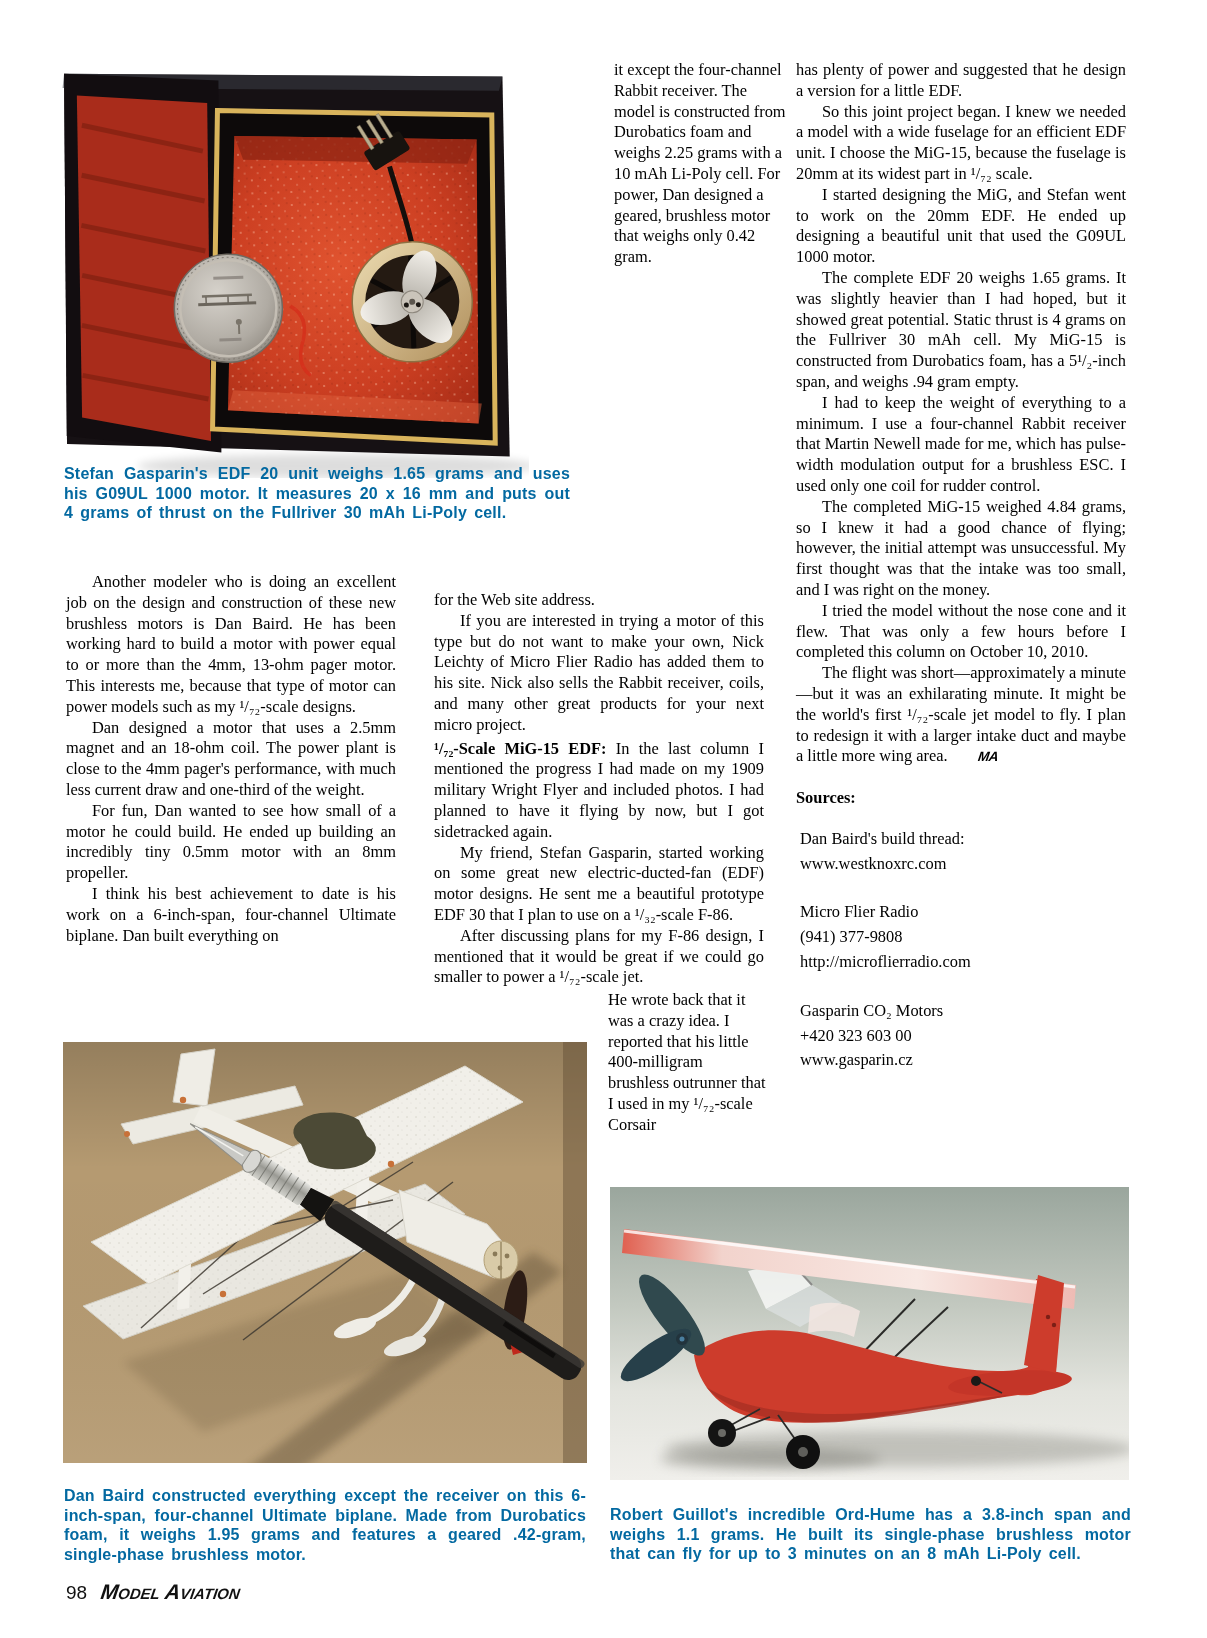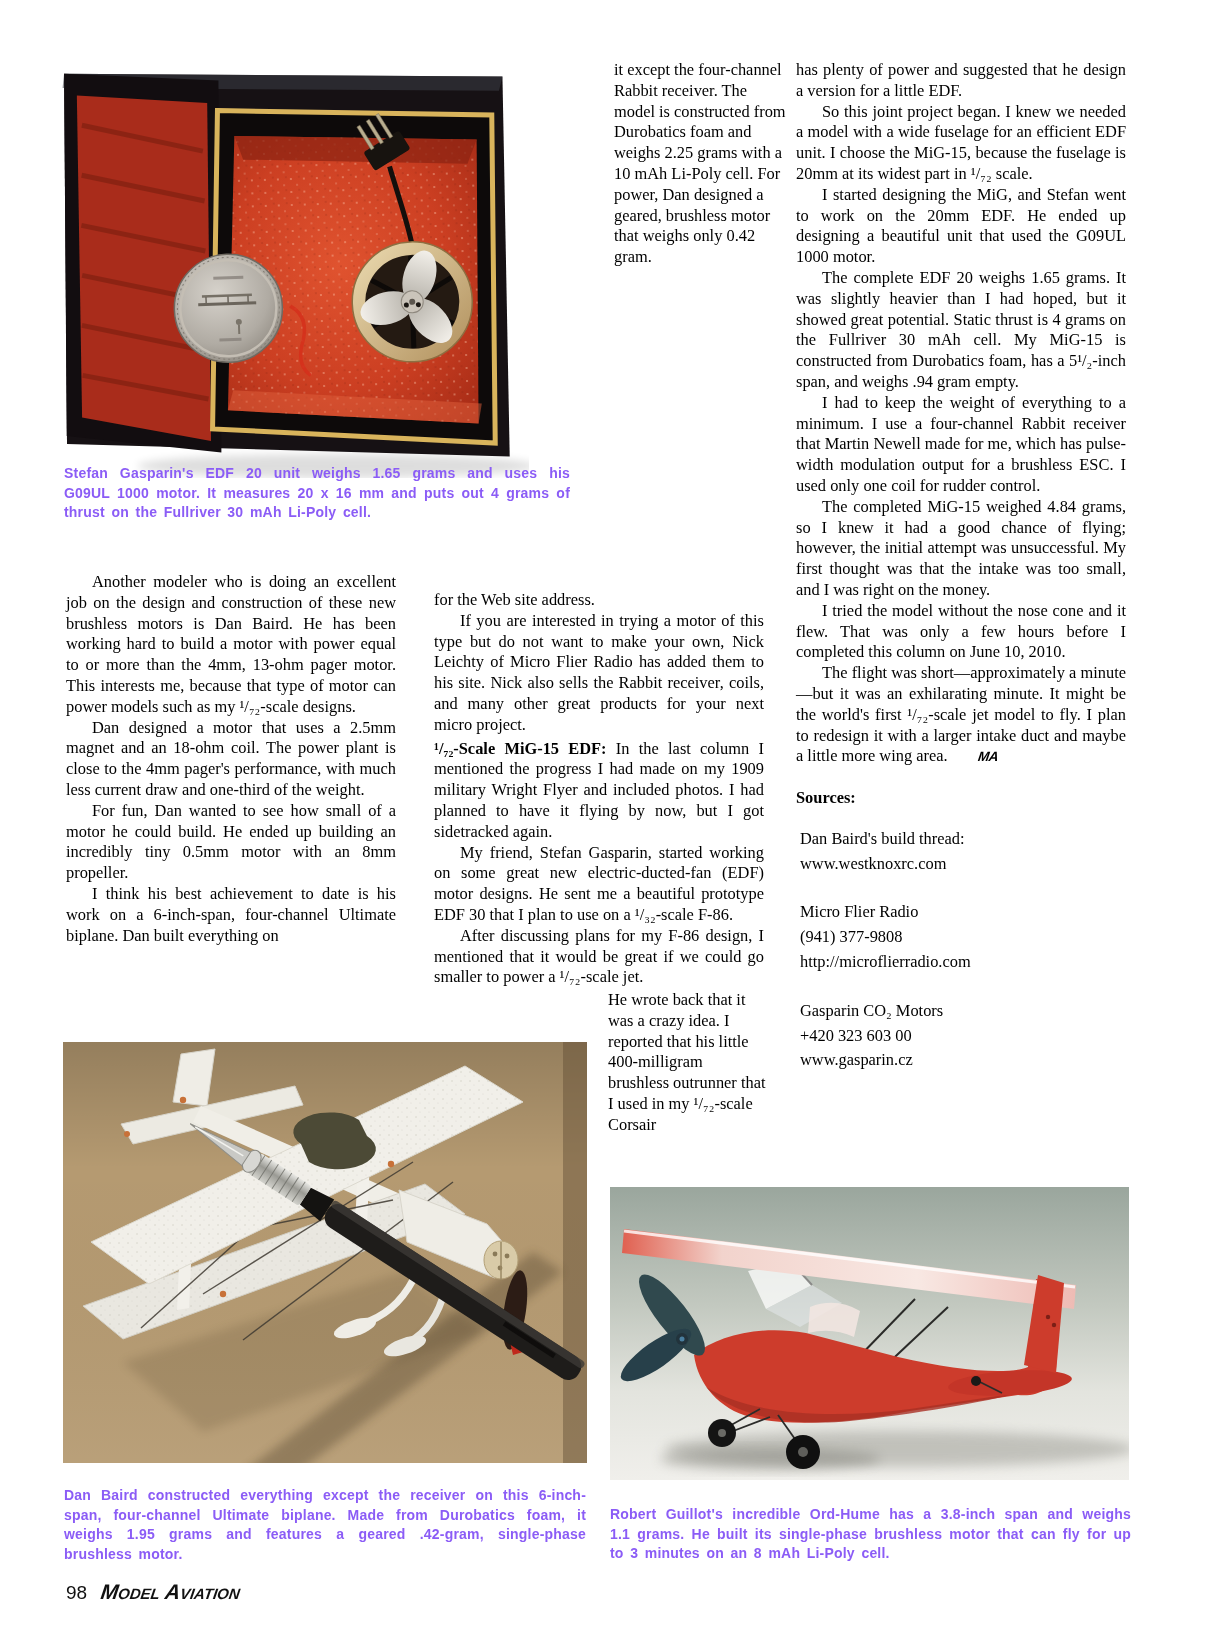--- a/index.html
+++ b/index.html
@@ -6,21 +6,21 @@
   .page{position:relative;width:1207px;height:1638px;background:#fff;overflow:hidden;
         font-family:"Liberation Serif","DejaVu Serif",serif;color:#000;}
   .abs{position:absolute;}
   .body-col{font-size:16.4px;line-height:20.8px;}
   .just{text-align:justify;}
   .para{text-indent:26px;margin:0;}
   .lead{text-indent:0;margin:0;}
   .b{font-weight:700;}
   .spaced{margin-top:3px;}
   .cap{font-family:"Liberation Sans","DejaVu Sans",sans-serif;font-weight:700;
-       font-size:14px;line-height:19.6px;color:#8b5cf6;text-align:justify;
+       font-size:16px;line-height:19.6px;color:#0369a1;text-align:justify;
        word-spacing:2.5px;letter-spacing:.2px;}
   .endmark{font-family:"Liberation Sans",sans-serif;font-weight:800;font-style:italic;
            font-size:13.5px;display:inline-block;transform:skewX(-8deg);letter-spacing:-.5px;}
   .src-head{font-weight:700;margin:20px 0 20px 0;text-indent:0;}
   .srcline{margin:4px;text-indent:0;}
   .src-gap{height:20px;}
   .photo{display:block;}
   .footer{font-family:"Liberation Sans","DejaVu Sans",sans-serif;font-size:19px;color:#111;}
   .logo{display:inline-block;font-weight:700;font-style:italic;font-variant:small-caps;
         font-size:21px;letter-spacing:0;transform:skewX(-8deg);margin-left:14px;}
@@ -164,21 +164,21 @@
     <p class="lead">He wrote back that it was a crazy idea. I reported that his little 400-milligram brushless outrunner that I used in my ¹/₇₂-scale Corsair</p>
   </div>
 
   <div class="abs body-col just" style="left:796px;top:60px;width:330px;">
     <p class="lead">has plenty of power and suggested that he design a version for a little EDF.</p>
     <p class="para">So this joint project began. I knew we needed a model with a wide fuselage for an efficient EDF unit. I choose the MiG-15, because the fuselage is 20mm at its widest part in ¹/₇₂ scale.</p>
     <p class="para">I started designing the MiG, and Stefan went to work on the 20mm EDF. He ended up designing a beautiful unit that used the G09UL 1000 motor.</p>
     <p class="para">The complete EDF 20 weighs 1.65 grams. It was slightly heavier than I had hoped, but it showed great potential. Static thrust is 4 grams on the Fullriver 30 mAh cell. My MiG-15 is constructed from Durobatics foam, has a 5¹/₂-inch span, and weighs .94 gram empty.</p>
     <p class="para">I had to keep the weight of everything to a minimum. I use a four-channel Rabbit receiver that Martin Newell made for me, which has pulse-width modulation output for a brushless ESC. I used only one coil for rudder control.</p>
     <p class="para">The completed MiG-15 weighed 4.84 grams, so I knew it had a good chance of flying; however, the initial attempt was unsuccessful. My first thought was that the intake was too small, and I was right on the money.</p>
-    <p class="para">I tried the model without the nose cone and it flew. That was only a few hours before I completed this column on June 10, 2010.</p>
+    <p class="para">I tried the model without the nose cone and it flew. That was only a few hours before I completed this column on October 10, 2010.</p>
     <p class="para"><span>The flight was short—approximately a minute—but it was an exhilarating minute. It might be the world's first ¹/₇₂-scale jet model to fly. I plan to redesign it with a larger intake duct and maybe a little more wing area.</span>
       <span class="endmark">MA</span></p>
 
     <div>
       <p class="src-head">Sources:</p>
       <p class="srcline">Dan Baird's build thread:</p>
       <p class="srcline">www.westknoxrc.com</p>
       <div class="src-gap"></div>
       <p class="srcline">Micro Flier Radio</p>
       <p class="srcline">(941) 377-9808</p>

